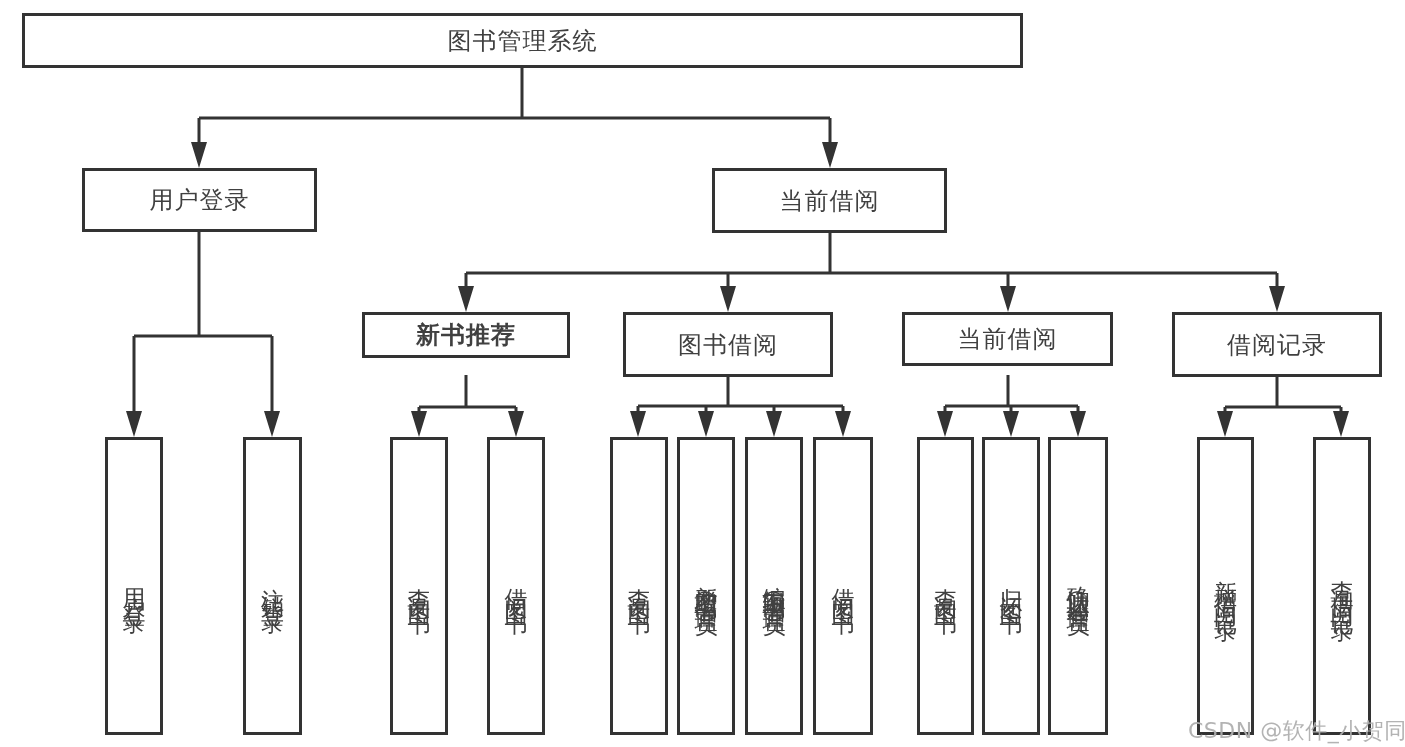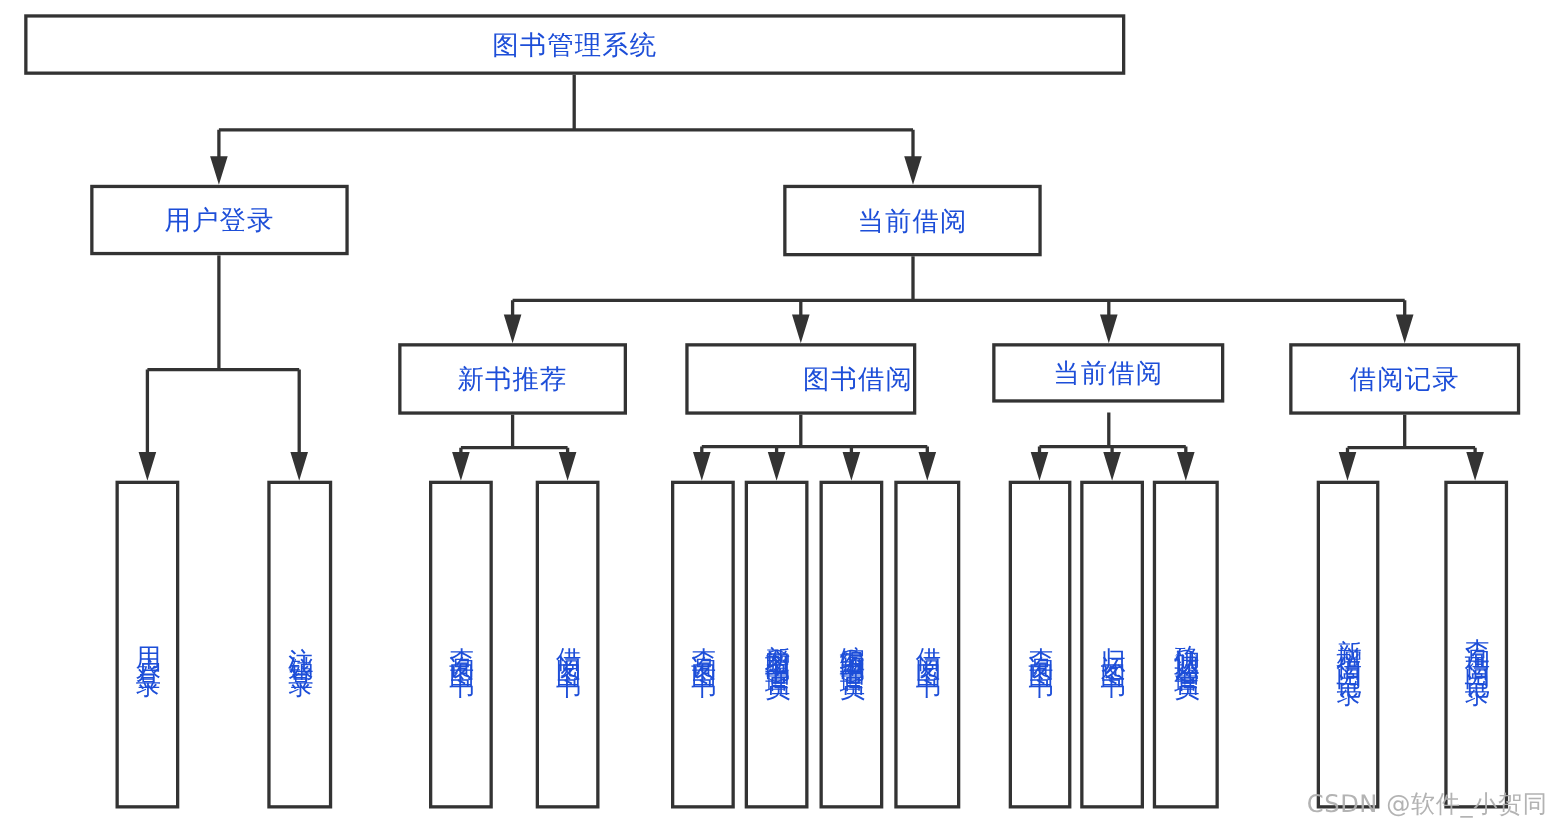--- a/index.html
+++ b/index.html
@@ -18,21 +18,21 @@
     position: absolute;
     left: 0; top: 0;
     width: 1405px; height: 747px;
     z-index: 0;
   }
 
   .node {
     position: absolute;
     background: #ffffff;
     border: 3px solid #333333;
-    color: #1d4ed8;
+    color: #404040;
     display: flex;
     align-items: center;
     justify-content: center;
     z-index: 1;
   }
 
   .hbox span {
     font-size: 24px;
     letter-spacing: 1px;
     white-space: nowrap;
@@ -128,24 +128,24 @@
     <span>图书管理系统</span>
   </div>
 
   <div class="node hbox" style="left:82px; top:168px; width:235px; height:64px;">
     <span>用户登录</span>
   </div>
   <div class="node hbox" style="left:712px; top:168px; width:235px; height:65px;">
     <span>当前借阅</span>
   </div>
 
-  <div class="node hbox" style="left:362px; top:312px; width:208px; height:65px;">
+  <div class="node hbox" style="left:362px; top:312px; width:208px; height:46px;font-weight:bold;">
     <span>新书推荐</span>
   </div>
-  <div class="node hbox" style="left:623px; top:312px; width:210px; height:65px;justify-content:flex-end;">
+  <div class="node hbox" style="left:623px; top:312px; width:210px; height:65px;">
     <span>图书借阅</span>
   </div>
   <div class="node hbox" style="left:902px; top:312px; width:211px; height:54px;">
     <span>当前借阅</span>
   </div>
   <div class="node hbox" style="left:1172px; top:312px; width:210px; height:65px;">
     <span>借阅记录</span>
   </div>
 
   <div class="node vbox" style="left:105px; top:437px; width:58px; height:298px;">

